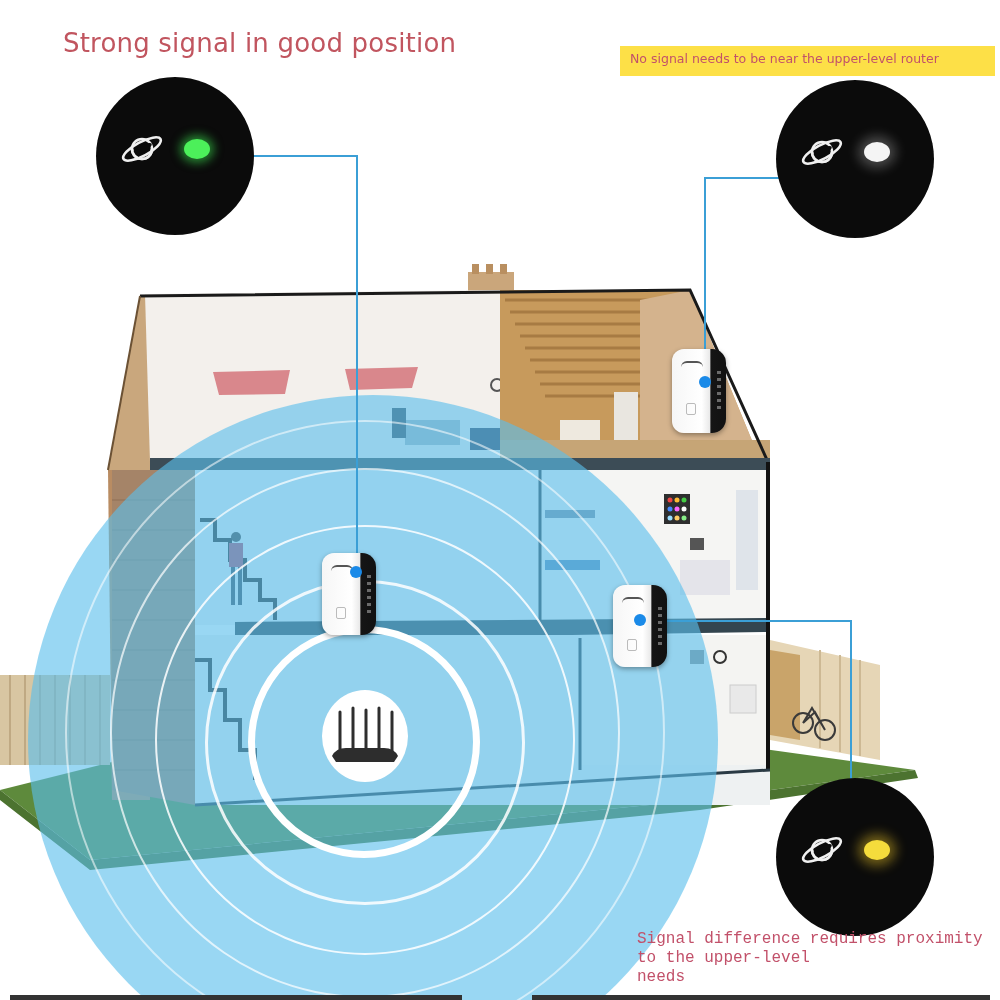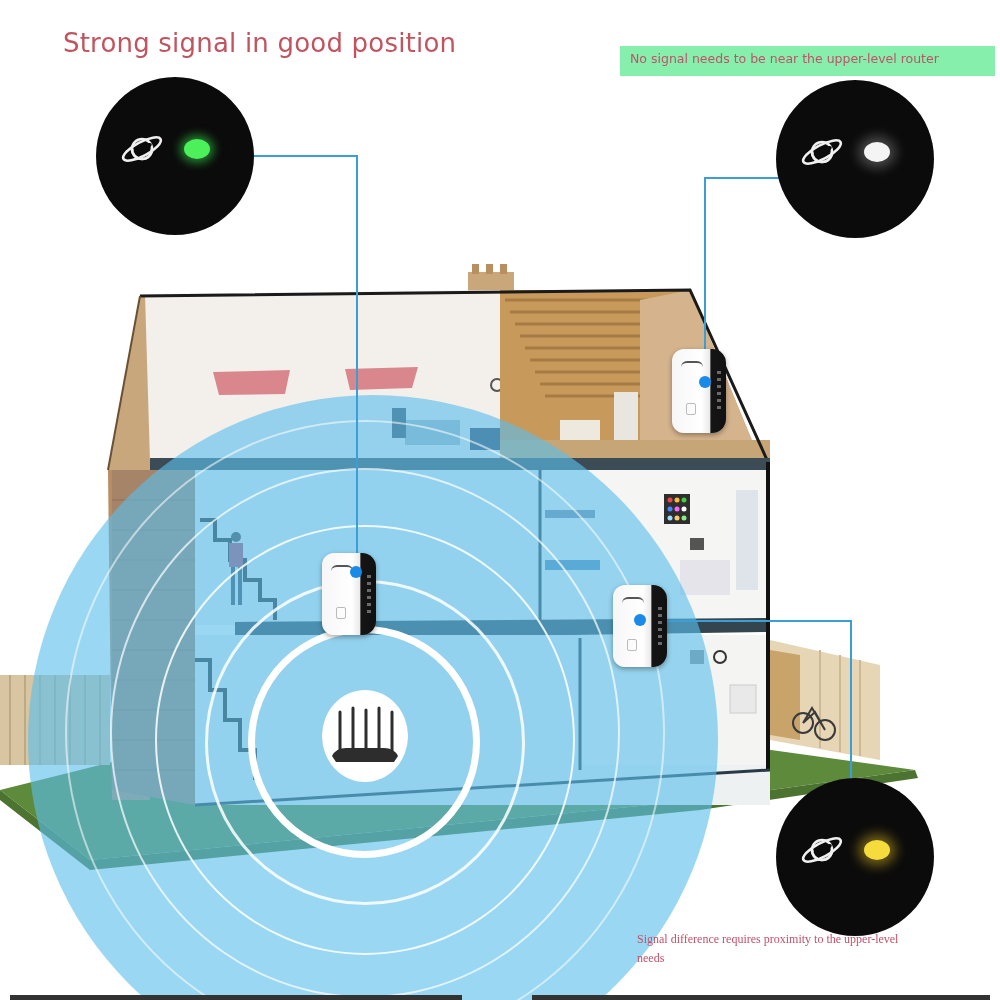--- a/index.html
+++ b/index.html
@@ -9,27 +9,27 @@
   .stage { position: absolute; inset: 0; width: 1000px; height: 1000px; }
 
   
   .title-main {
     position: absolute; left: 63px; top: 28px;
     font-size: 26px; color: #c1555f; letter-spacing: 0.2px;
     font-family: "DejaVu Sans", sans-serif;
   }
   .caption-top {
     position: absolute; left: 620px; top: 46px; width: 375px; height: 30px;
-    background: #86efac; font-size: 12.5px; color: #c2516a; padding: 5px 10px;
+    background: #fde047; font-size: 12.5px; color: #c2516a; padding: 5px 10px;
     font-family: "DejaVu Sans", sans-serif;
   }
   .caption-bottom {
     position: absolute; left: 637px; top: 930px; width: 360px;
-    font-size: 12px; color: #c2516a; line-height: 19px;
-    font-family: Liberation Serif, serif;
+    font-size: 16px; color: #c2516a; line-height: 19px;
+    font-family: Liberation Mono, monospace;
   }
 
   
   .bubble {
     position: absolute; width: 158px; height: 158px; border-radius: 50%;
     background: #0b0b0b;
   }
   .bubble .planet { position: absolute; left: 22px; top: 52px; width: 48px; height: 40px; }
   .bubble .led { position: absolute; left: 88px; top: 62px; width: 26px; height: 20px; border-radius: 50%; }
   .led.green { background: #4cf05a; box-shadow: 0 0 10px 4px rgba(60,230,80,0.55); }

